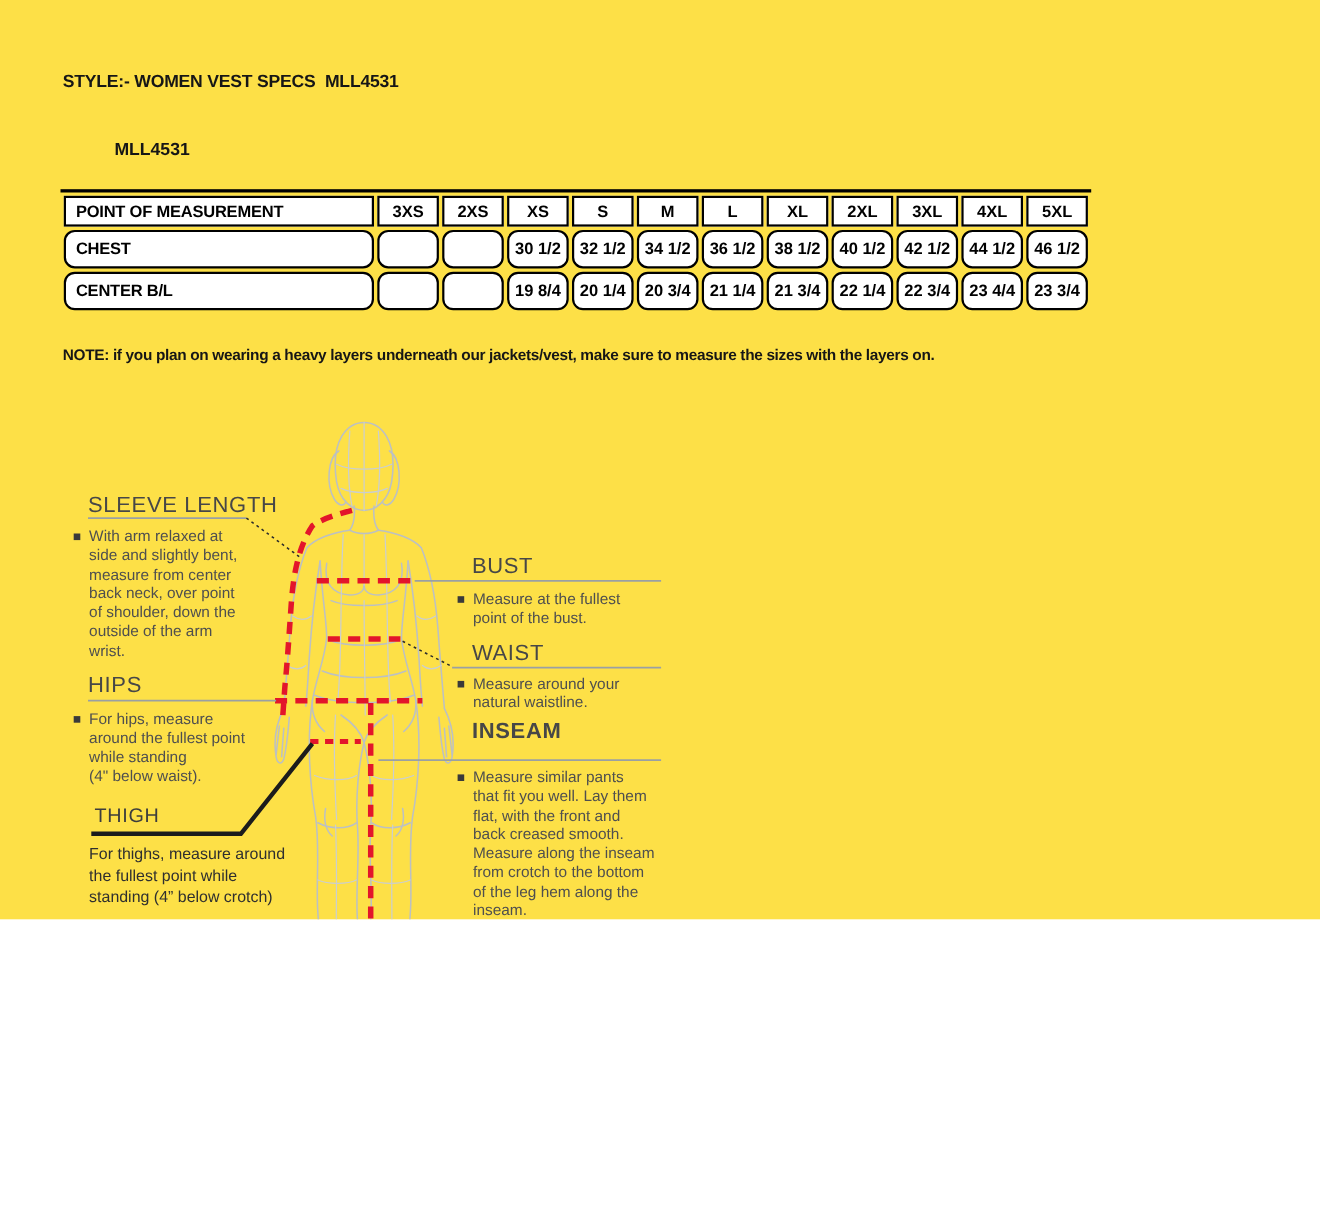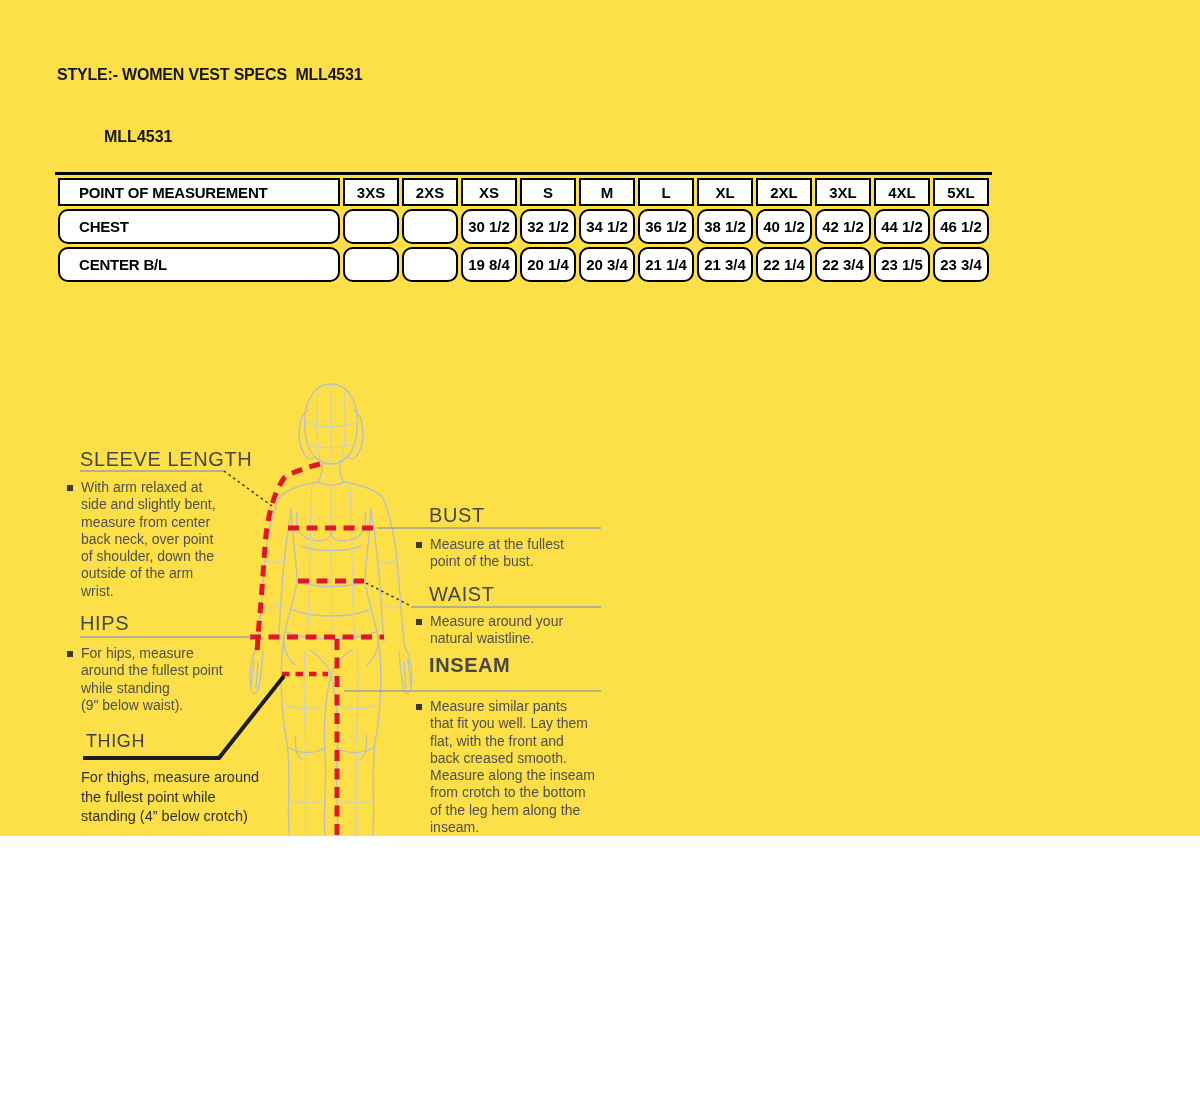--- a/index.html
+++ b/index.html
@@ -28,21 +28,21 @@
     border-top: 3px solid #000;
     table-layout: fixed;
   }
   table.size-table td {
     border: 2px solid #000;
     background: #fff;
     font-weight: 700; font-size: 15px; color: #000;
     vertical-align: middle;
     overflow: hidden; white-space: nowrap;
   }
-  td.label-col { width: 282px; text-align: left; padding-left: 19px; letter-spacing: -0.2px; }
+  td.label-col { width: 282px; text-align: left; padding-left: 9px; letter-spacing: -0.2px; }
   td.size-col  { width: 56px;  text-align: center; }
   tr.hdr td { height: 28px; font-size: 15px; }
   tr.row td { height: 35px; border-radius: 10px; }
   .note-line {
     position: absolute; left: 57px; top: 314px;
     font-size: 14px; font-weight: 700; letter-spacing: -0.3px;
     color: #161616; white-space: pre;
   }
   .diagram {
     position: absolute; left: 0; top: 360px; width: 1200px; height: 560px;
@@ -105,26 +105,27 @@
         <td class="label-col">CENTER B/L</td>
         <td class="size-col"></td>
         <td class="size-col"></td>
         <td class="size-col">19 8/4</td>
         <td class="size-col">20 1/4</td>
         <td class="size-col">20 3/4</td>
         <td class="size-col">21 1/4</td>
         <td class="size-col">21 3/4</td>
         <td class="size-col">22 1/4</td>
         <td class="size-col">22 3/4</td>
-        <td class="size-col">23 1/5</td>
+        <td class="size-col">23 4/4</td>
         <td class="size-col">23 3/4</td>
       </tr>
     </tbody>
   </table>
 
+  <div class="note-line">NOTE: if you plan on wearing a heavy layers underneath our jackets/vest, make sure to measure the sizes with the layers on.</div>
 
   <div class="diagram">
 
     <svg width="1200" height="560" viewBox="0 0 1200 560">
 
       <g stroke="#bcc0c3" stroke-width="1.4" fill="none" stroke-linecap="round">
         <path d="M 306,78 C 300,40 316,24 331,24 C 346,24 362,40 356,78 C 353,95 342,104 331,104 C 320,104 309,95 306,78 Z"></path>
         <path d="M 308,50 C 298,56 296,80 304,94 C 307,99 312,101 314,97"></path>
         <path d="M 354,50 C 364,56 366,80 358,94 C 355,99 350,101 348,97"></path>
         <path d="M 322,100 C 323,112 321,118 318,122"></path>
@@ -208,21 +209,21 @@
 back neck, over point
 of shoulder, down the
 outside of the arm
 wrist.</div>
 
     <div class="dg-title" style="left:80px; top:252px;">HIPS</div>
     <span class="bullet" style="left:67px; top:291px;"></span>
     <div class="dg-desc" style="left:81px; top:285px; width:185px;">For hips, measure
 around the fullest point
 while standing
-(9" below waist).</div>
+(4" below waist).</div>
 
     <div class="dg-title" style="left:86px; top:371px; font-size:18px; color:#3d3d3d;">THIGH</div>
     <div class="dg-desc dark" style="left:81px; top:408px; width:190px;">For thighs, measure around
 the fullest point while
 standing (4” below crotch)</div>
 
     <div class="dg-title" style="left:429px; top:144px;">BUST</div>
     <span class="bullet" style="left:416px; top:182px;"></span>
     <div class="dg-desc" style="left:430px; top:176px; width:180px;">Measure at the fullest
 point of the bust.</div>

